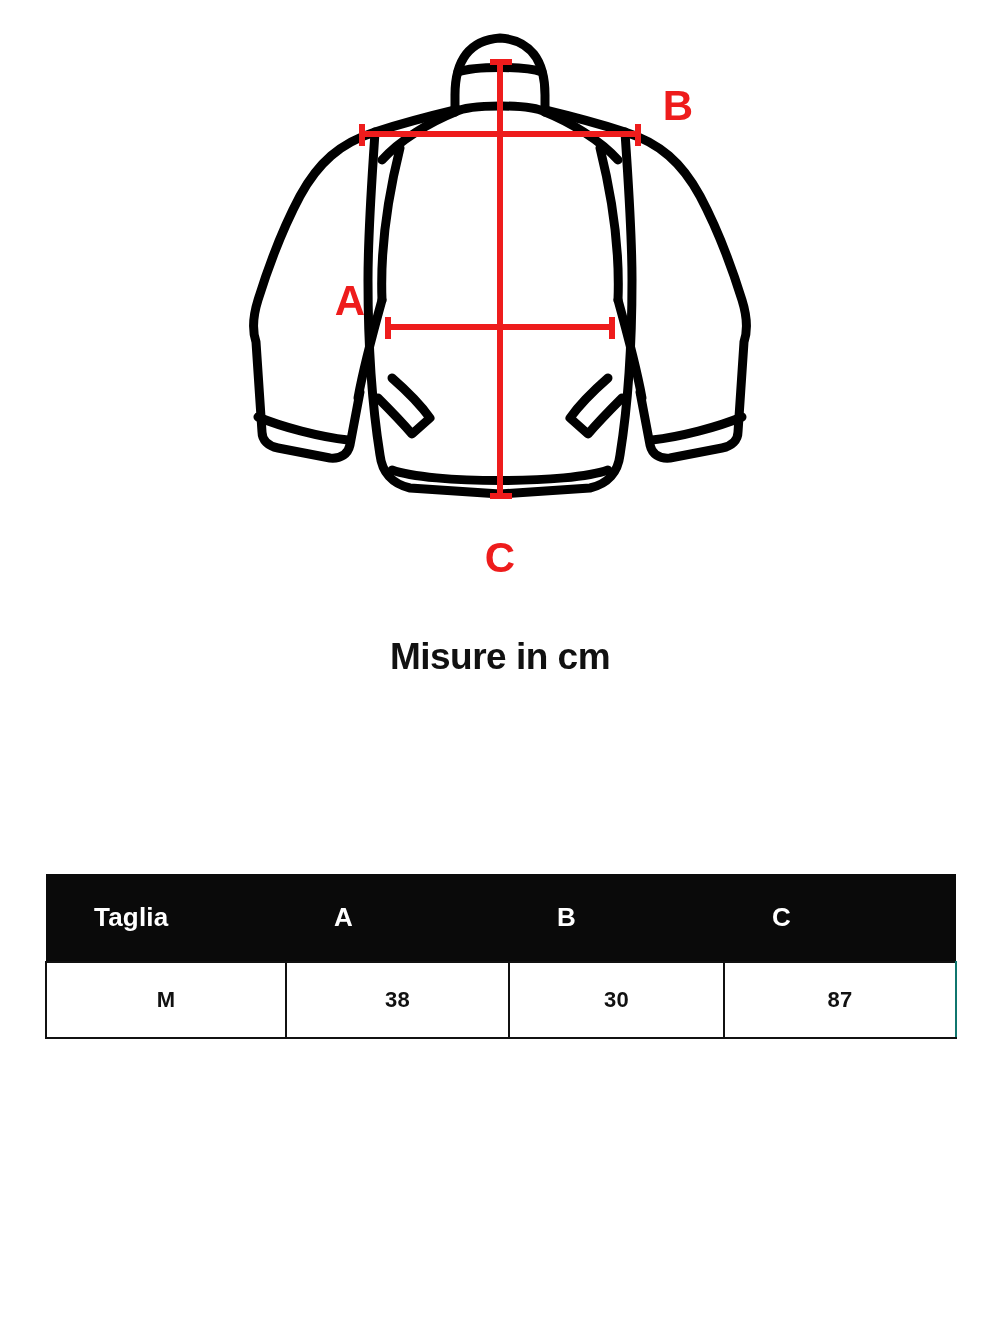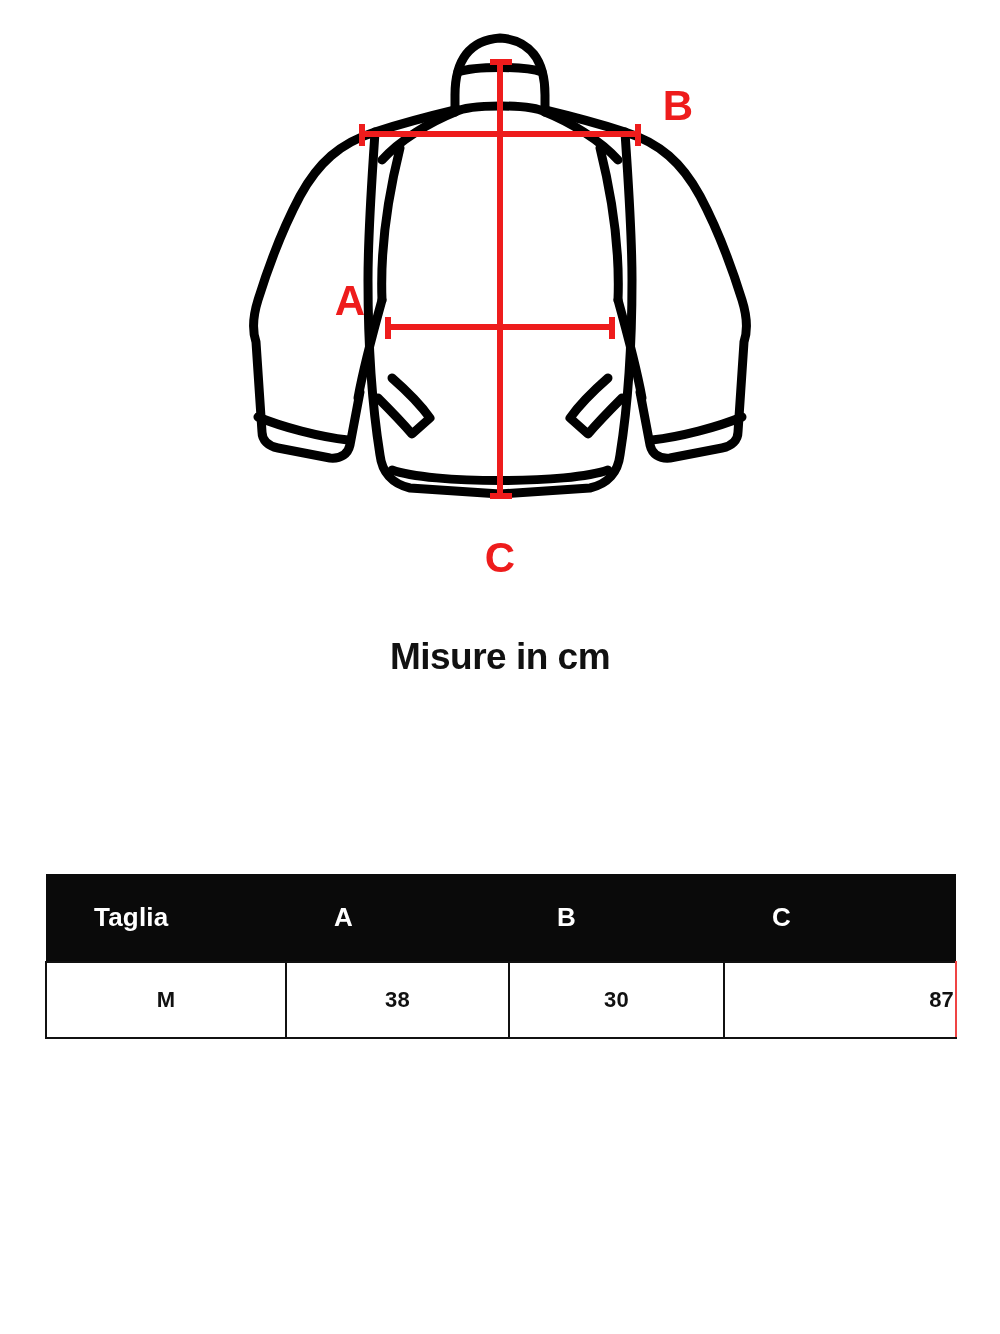--- a/index.html
+++ b/index.html
@@ -81,22 +81,21 @@
     height: 72px;
     text-align: center;
     vertical-align: middle;
     border: 2px solid #111111;
     letter-spacing: 0.2px;
   }
   table.size-table tbody tr td:first-child {
     border-left: 2px solid #111111;
   }
   table.size-table tbody tr td:last-child {
-    border-right: 2px solid #ef4444;
-    text-align: right;
+    border-right: 2px solid #0f766e;
   }
   
   col.c0 { width: 240px; }
   col.c1 { width: 223px; }
   col.c2 { width: 215px; }
   col.c3 { width: 232px; }
 </style>
 </head>
 <body>
 

